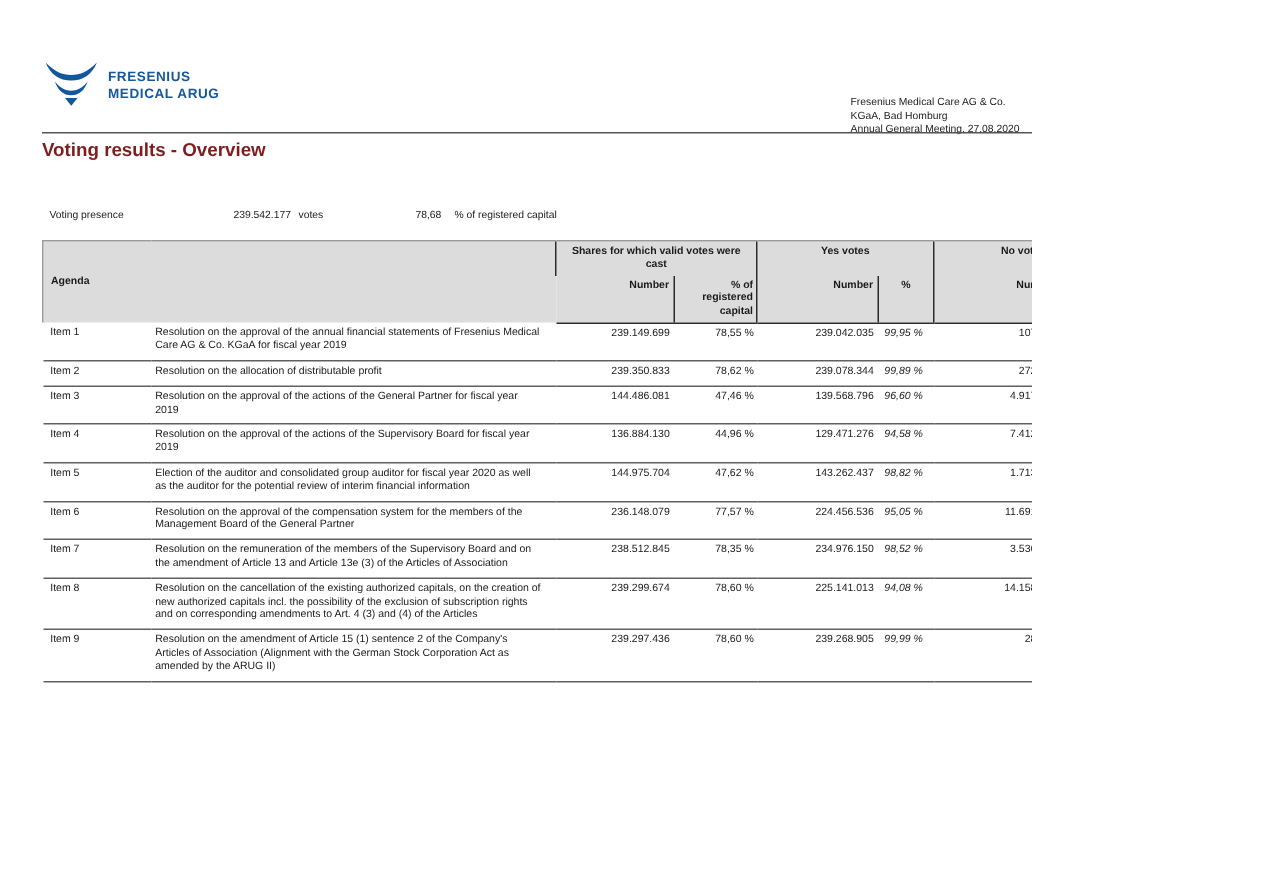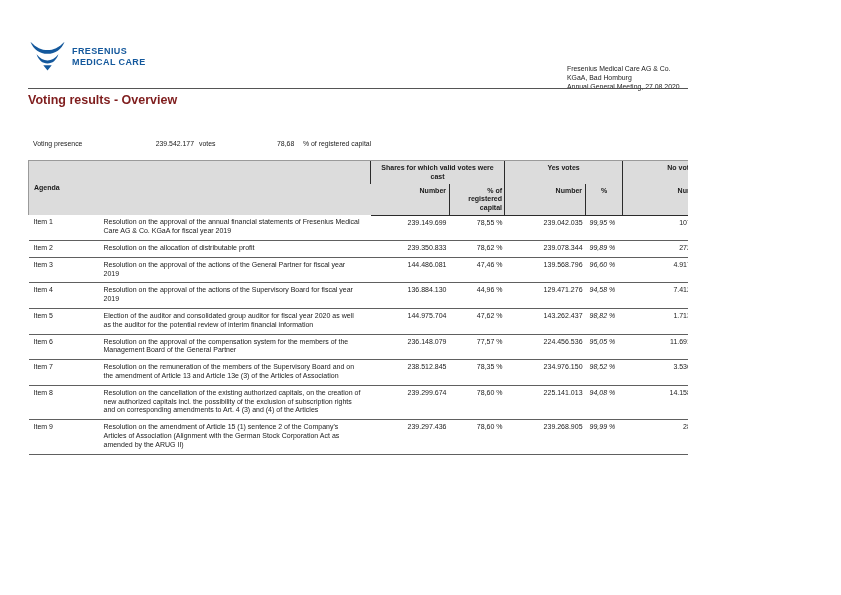--- a/index.html
+++ b/index.html
@@ -74,21 +74,21 @@
 <div class="page">
 
   <div class="logo">
     <svg class="logo-mark" viewBox="0 0 40 34" xmlns="http://www.w3.org/2000/svg">
       <path fill="#14589c" d="M0.5,0 C7.5,7 13,9.5 20,9.5 C27,9.5 32.5,7 39.5,0 C36,9 29,13.8 20,13.8 C11,13.8 4,9 0.5,0 Z"></path>
       <path fill="#14589c" d="M7.5,14.5 C11.5,19.5 15.5,21.5 20,21.5 C24.5,21.5 28.5,19.5 32.5,14.5 C30,21.5 25.8,25 20,25 C14.2,25 10,21.5 7.5,14.5 Z"></path>
       <path fill="#14589c" d="M15.2,27 L24.8,27 L20,33 Z"></path>
     </svg>
     <div class="logo-text">
       <div>FRESENIUS</div>
-      <div>MEDICAL CARE</div>
+      <div>MEDICAL ARUG</div>
     </div>
   </div>
 
   <div class="meeting-info">
     <div>Fresenius Medical Care AG &amp; Co. KGaA, Bad Homburg</div>
     <div>Annual General Meeting, 27.08.2020</div>
   </div>
 
   <div class="rule"></div>
 

